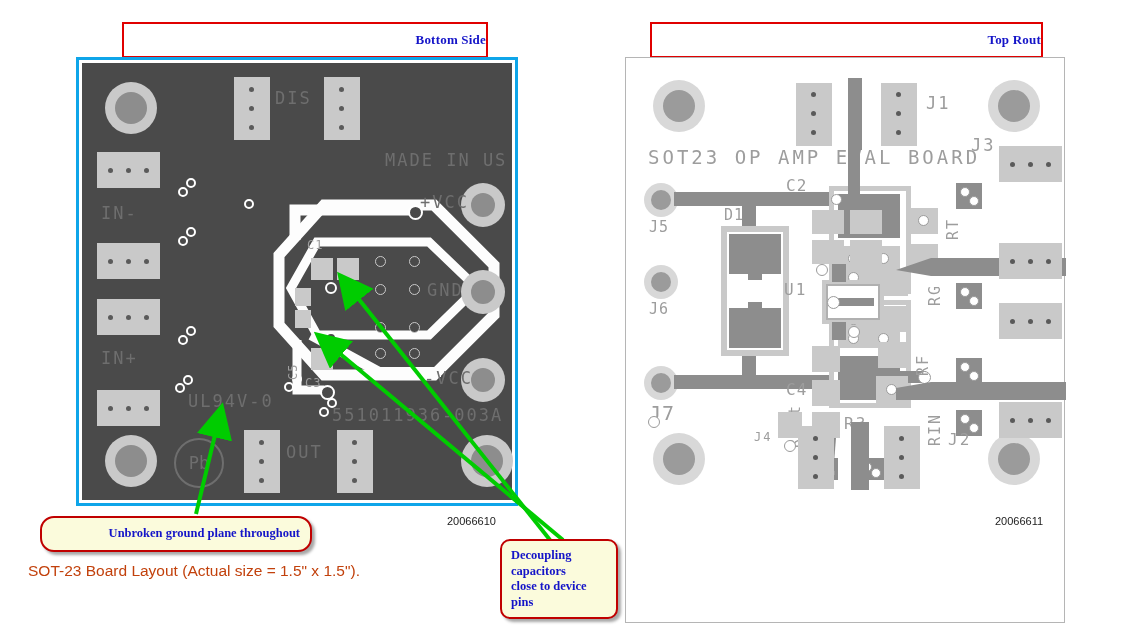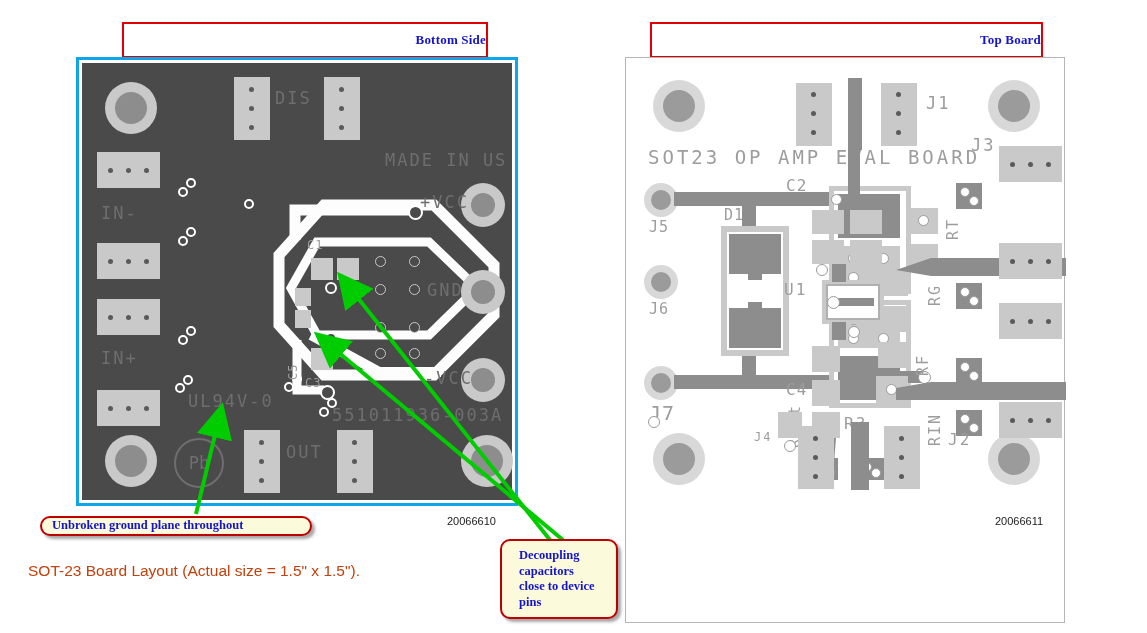--- a/index.html
+++ b/index.html
@@ -50,40 +50,40 @@
     display:flex;align-items:center;justify-content:center;}
 
   
   .callout{
     position:absolute;background:#fbfbdc;border:2px solid #c00000;
     border-radius:14px;box-shadow:3px 3px 3px rgba(0,0,0,.35);
     color:#1414c8;font-weight:bold;font-family:"Liberation Serif", serif;
     font-size:12.5px;line-height:1.25;
     display:flex;align-items:center;box-sizing:border-box;padding:4px 10px;
   }
-  .callout.multi{align-items:flex-start;padding:7px 17px;border-radius:10px;}
+  .callout.multi{align-items:flex-start;padding:7px 9px;border-radius:10px;}
 
   .refnum{position:absolute;color:#1a1a1a;font-size:11px;
           font-family:"Liberation Sans", sans-serif;}
 
   .caption{position:absolute;color:#c2410c;font-size:15.5px;
            font-family:"Liberation Sans", sans-serif;}
 
   svg.arrows{position:absolute;left:0;top:0;width:1147px;height:633px;
              pointer-events:none;}
 </style>
 </head>
 <body>
 
 <div class="sect-title abs" style="left:122px;top:22px;width:362px;height:32px;">
   <span>Bottom Side</span>
 </div>
 
 <div class="sect-title abs" style="left:650px;top:22px;width:389px;height:32px;">
-  <span>Top Board</span>
+  <span>Top Rout</span>
 </div>
 
 <div class="abs board-frame" style="left:76px;top:57px;width:442px;height:449px;">
 
   <div class="plane" style="left:3px;top:3px;right:3px;bottom:3px;"></div>
 
   <div class="mhole" style="left:26px;top:22px;width:52px;height:52px;">
       <i style="width:32px;height:32px;"></i>
     </div>
 
@@ -417,21 +417,21 @@
       <path d="M0,0 L9,4.5 L0,9 Z" fill="#00cc00"></path>
     </marker>
   </defs>
 
   <line x1="196" y1="514" x2="221" y2="410" stroke="#00cc00" stroke-width="4" marker-end="url(#ahead)"></line>
 
   <line x1="550" y1="540" x2="342" y2="278" stroke="#00cc00" stroke-width="4" marker-end="url(#ahead)"></line>
   <line x1="563" y1="540" x2="320" y2="337" stroke="#00cc00" stroke-width="4" marker-end="url(#ahead)"></line>
 </svg>
 
-<div class="callout" style="left:40px;top:516px;width:272px;height:20px;justify-content:flex-start;">
+<div class="callout" style="left:40px;top:516px;width:272px;height:36px;justify-content:flex-end;">
   <span>Unbroken ground plane throughout</span>
 </div>
 
 <div class="callout multi" style="left:500px;top:539px;width:118px;height:80px;flex-direction:column;">
   <span>Decoupling</span>
   <span>capacitors</span>
   <span>close to device</span>
   <span>pins</span>
 </div>
 

